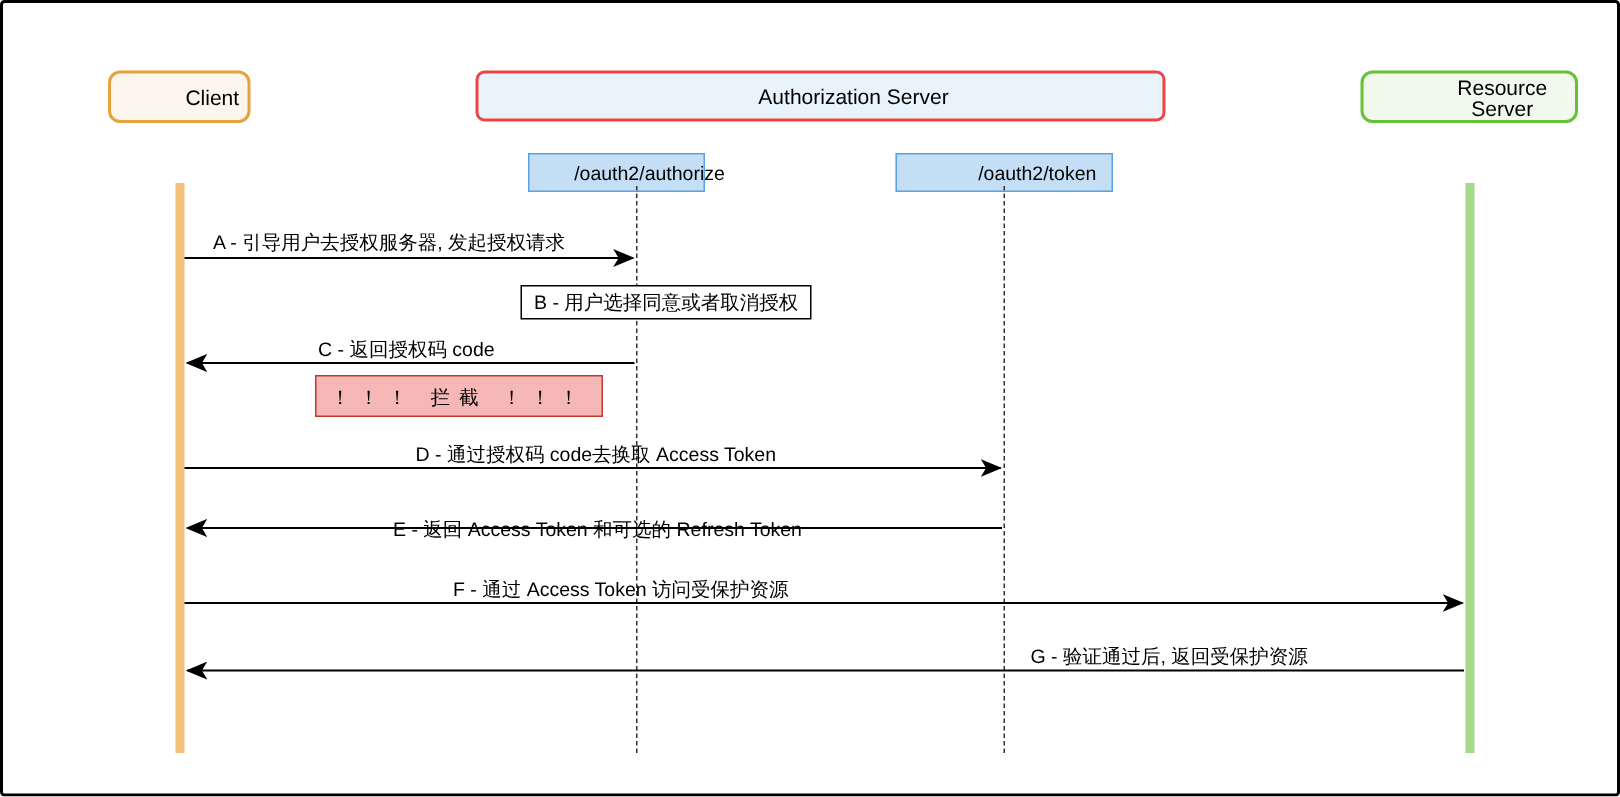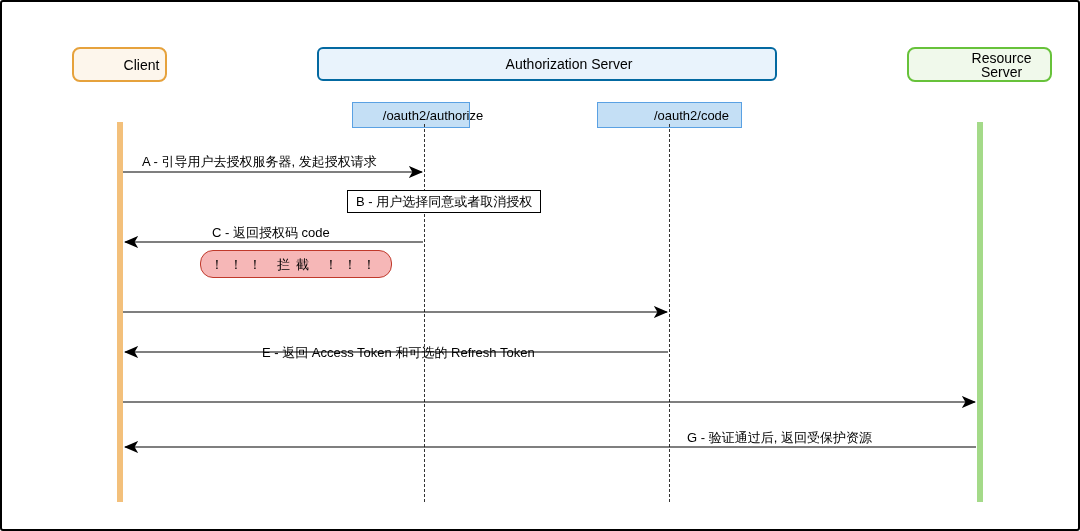--- a/index.html
+++ b/index.html
@@ -26,21 +26,21 @@
     justify-content: center;
     font: 14px/1 Arial, sans-serif;
     padding-left: 44px;
   }
   .client {
     border: 2px solid #e6a23c;
     background: #fdf6ec;
     border-radius: 8px;
   }
   .auth-server {
-    border: 2px solid #0369a1;
+    border: 2px solid #ef4444;
     background: #e9f3fc;
     border-radius: 6px;
   }
   .endpoint {
     border: 1px solid #5aa1e3;
     background: #c4dff5;
     font-size: 13px;
   }
   .resource {
     border: 2px solid #67c23a;
@@ -99,21 +99,21 @@
 
   <div class="sketchbox auth-server" style="left:315px; top:45px; width:460px; height:34px;">
     <span>Authorization Server</span>
   </div>
 
   <div class="sketchbox endpoint" style="left:350px; top:100px; width:118px; height:26px;">
     <span>/oauth2/authorize</span>
   </div>
 
   <div class="sketchbox endpoint" style="left:595px; top:100px; width:145px; height:26px;">
-    <span>/oauth2/code</span>
+    <span>/oauth2/token</span>
   </div>
 
   <div class="sketchbox resource" style="left:905px; top:45px; width:145px; height:35px;justify-content:flex-end;">
     <span>Resource Server</span>
   </div>
 
   <div class="lifeline client-l" style="left:115px;"></div>
   <div class="dashed" style="left:422px;"></div>
   <div class="dashed" style="left:667px;"></div>
   <div class="lifeline resource-l" style="left:975px;"></div>
@@ -137,21 +137,23 @@
 
     <line x1="974" y1="445" x2="123" y2="445" stroke="#000" stroke-width="1.2" marker-end="url(#ah)"></line>
   </svg>
 
   <div class="msg-label" style="left:140px; top:152px;">A - 引导用户去授权服务器, 发起授权请求</div>
 
   <div class="self-box" style="left:345px; top:188px;">B - 用户选择同意或者取消授权</div>
 
   <div class="msg-label" style="left:210px; top:223px;">C - 返回授权码 code</div>
 
-  <div class="intercept" style="left:198px; top:248px; width:190px; height:26px;border-radius:13px;">！！！   拦截   ！！！</div>
+  <div class="intercept" style="left:208px; top:248px; width:190px; height:26px;">！！！   拦截   ！！！</div>
 
+  <div class="msg-label" style="left:275px; top:293px;">D - 通过授权码 code去换取 Access Token</div>
 
   <div class="msg-label" style="left:260px; top:343px;">E - 返回 Access Token 和可选的 Refresh Token</div>
 
+  <div class="msg-label" style="left:300px; top:383px;">F - 通过 Access Token 访问受保护资源</div>
 
   <div class="msg-label" style="left:685px; top:428px;">G - 验证通过后, 返回受保护资源</div>
 
 </div>
 
 </body></html>

